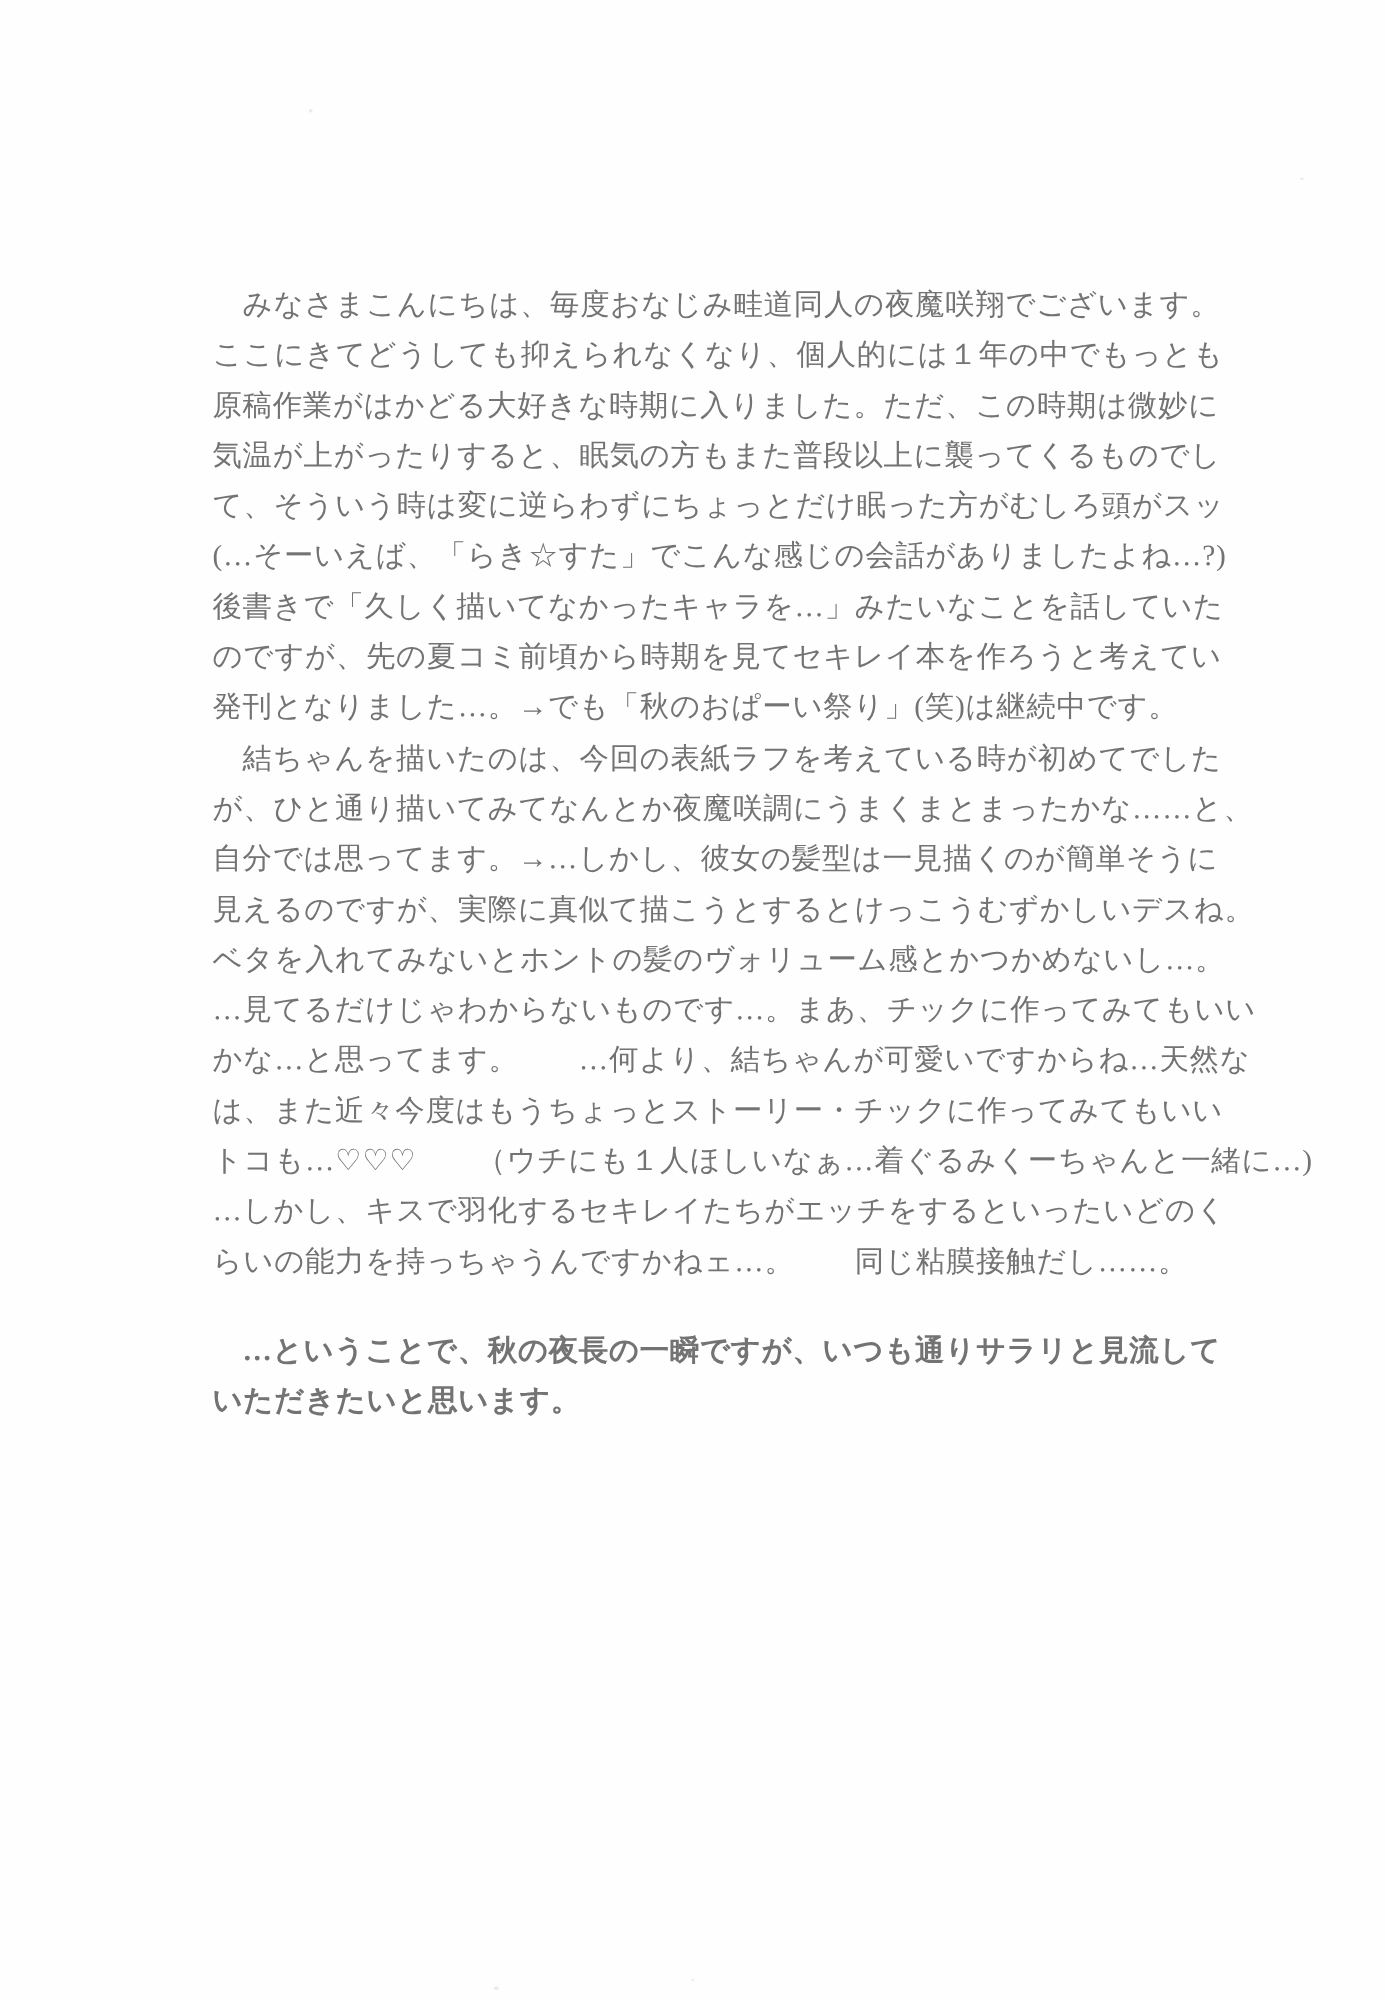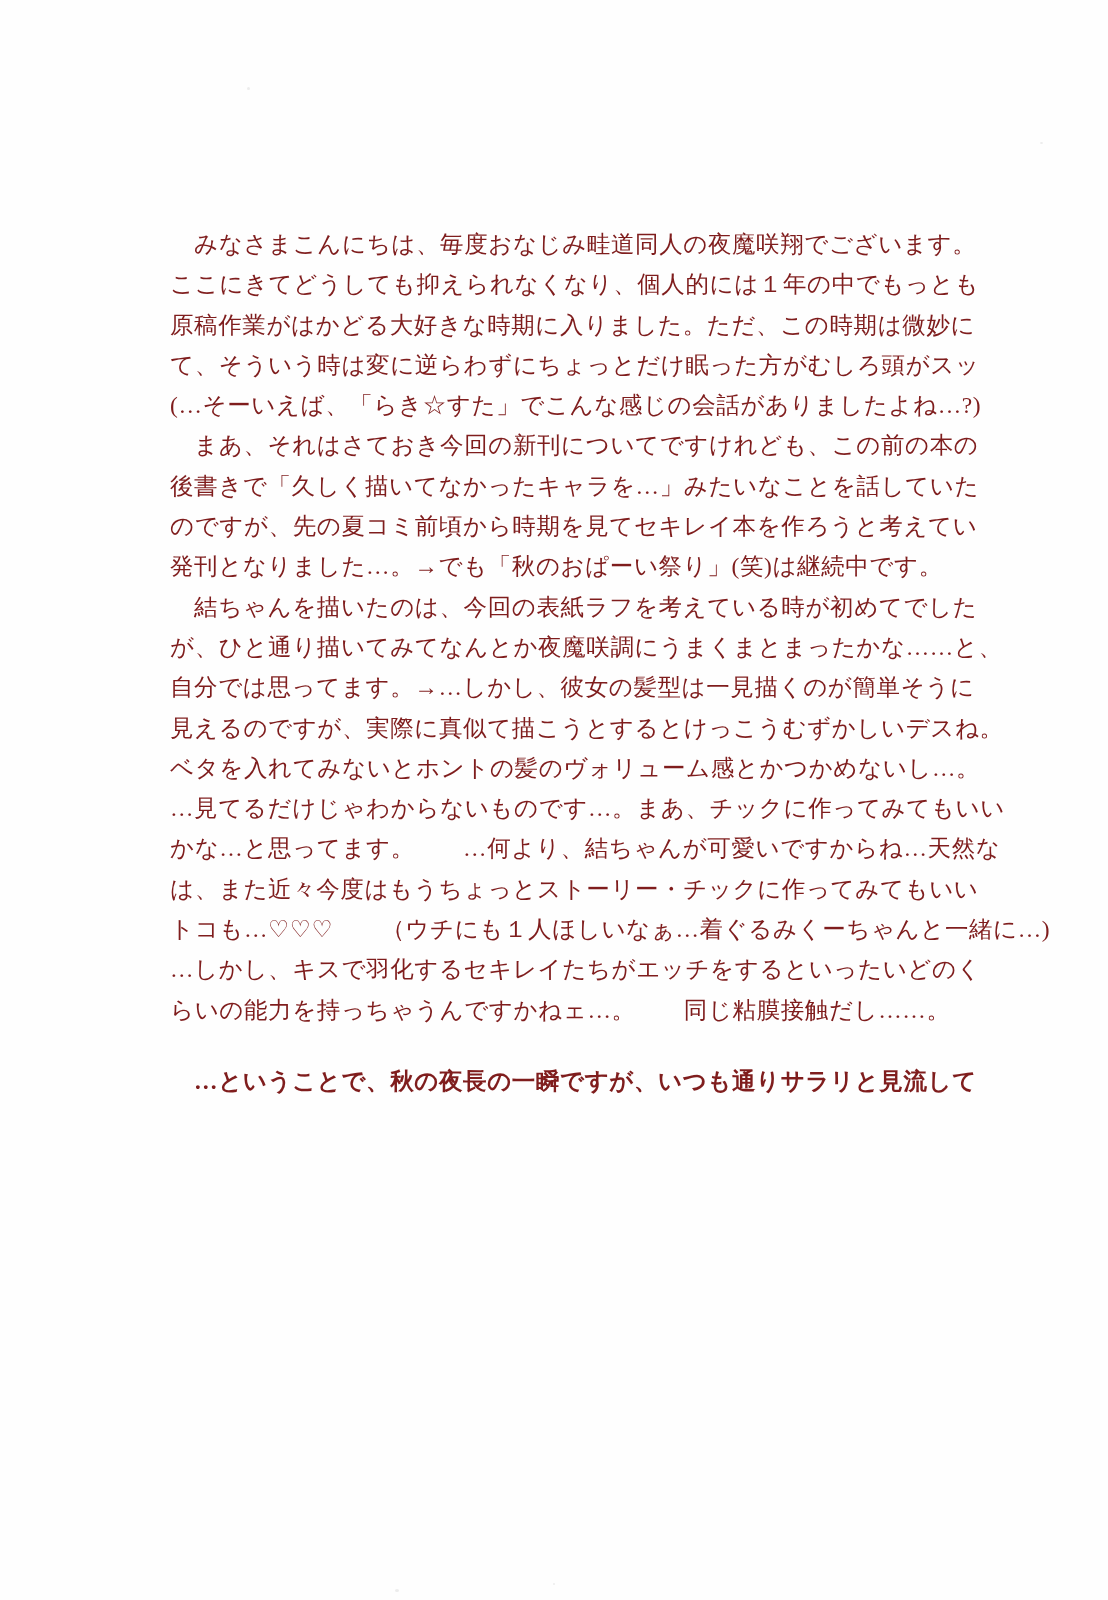--- a/index.html
+++ b/index.html
@@ -13,21 +13,21 @@
     height: 1600px;
     background: #fefefe;
     overflow: hidden;
     font-family: "Liberation Serif", "DejaVu Serif", serif;
   }
   .text-block {
     position: absolute;
     left: 170px;
     top: 224px;
     width: 790px;
-    color: #7f1d1d;
+    color: #737373;
     font-size: 23.5px;
     line-height: 40.3px;
     letter-spacing: 0.6px;
   }
   .para {
     margin: 0;
     padding: 0;
   }
   .para-closing {
     margin-top: 31px;
@@ -51,44 +51,45 @@
 </style>
 </head>
 <body>
 
 <div class="page">
   <div class="text-block">
     <div class="para">
         <div class="text-line">　みなさまこんにちは、毎度おなじみ畦道同人の夜魔咲翔でございます。</div>
         <div class="text-line">ここにきてどうしても抑えられなくなり、個人的には１年の中でもっとも</div>
         <div class="text-line">原稿作業がはかどる大好きな時期に入りました。ただ、この時期は微妙に</div>
+        <div class="text-line">気温が上がったりすると、眠気の方もまた普段以上に襲ってくるものでし</div>
         <div class="text-line">て、そういう時は変に逆らわずにちょっとだけ眠った方がむしろ頭がスッ</div>
         <div class="text-line">(…そーいえば、「らき☆すた」でこんな感じの会話がありましたよね…?)</div>
       </div>
     <div class="para">
-        <div class="text-line">　まあ、それはさておき今回の新刊についてですけれども、この前の本の</div>
         <div class="text-line">後書きで「久しく描いてなかったキャラを…」みたいなことを話していた</div>
         <div class="text-line">のですが、先の夏コミ前頃から時期を見てセキレイ本を作ろうと考えてい</div>
         <div class="text-line">発刊となりました…。→でも「秋のおぱーい祭り」(笑)は継続中です。</div>
       </div>
     <div class="para">
         <div class="text-line">　結ちゃんを描いたのは、今回の表紙ラフを考えている時が初めてでした</div>
         <div class="text-line">が、ひと通り描いてみてなんとか夜魔咲調にうまくまとまったかな……と、</div>
         <div class="text-line">自分では思ってます。→…しかし、彼女の髪型は一見描くのが簡単そうに</div>
         <div class="text-line">見えるのですが、実際に真似て描こうとするとけっこうむずかしいデスね。</div>
         <div class="text-line">ベタを入れてみないとホントの髪のヴォリューム感とかつかめないし…。</div>
         <div class="text-line">…見てるだけじゃわからないものです…。まあ、チックに作ってみてもいい</div>
         <div class="text-line">かな…と思ってます。　　…何より、結ちゃんが可愛いですからね…天然な</div>
         <div class="text-line">は、また近々今度はもうちょっとストーリー・チックに作ってみてもいい</div>
         <div class="text-line">トコも…♡♡♡　　（ウチにも１人ほしいなぁ…着ぐるみくーちゃんと一緒に…)</div>
         <div class="text-line">…しかし、キスで羽化するセキレイたちがエッチをするといったいどのく</div>
         <div class="text-line">らいの能力を持っちゃうんですかねェ…。　　同じ粘膜接触だし……。</div>
       </div>
     <div class="para para-closing">
         <div class="text-line">　…ということで、秋の夜長の一瞬ですが、いつも通りサラリと見流して</div>
+        <div class="text-line">いただきたいと思います。</div>
       </div>
   </div>
 
   <div class="speck speck-1"></div>
   <div class="speck speck-2"></div>
   <div class="speck speck-3"></div>
   <div class="speck speck-4"></div>
 </div>
 
 </body></html>

